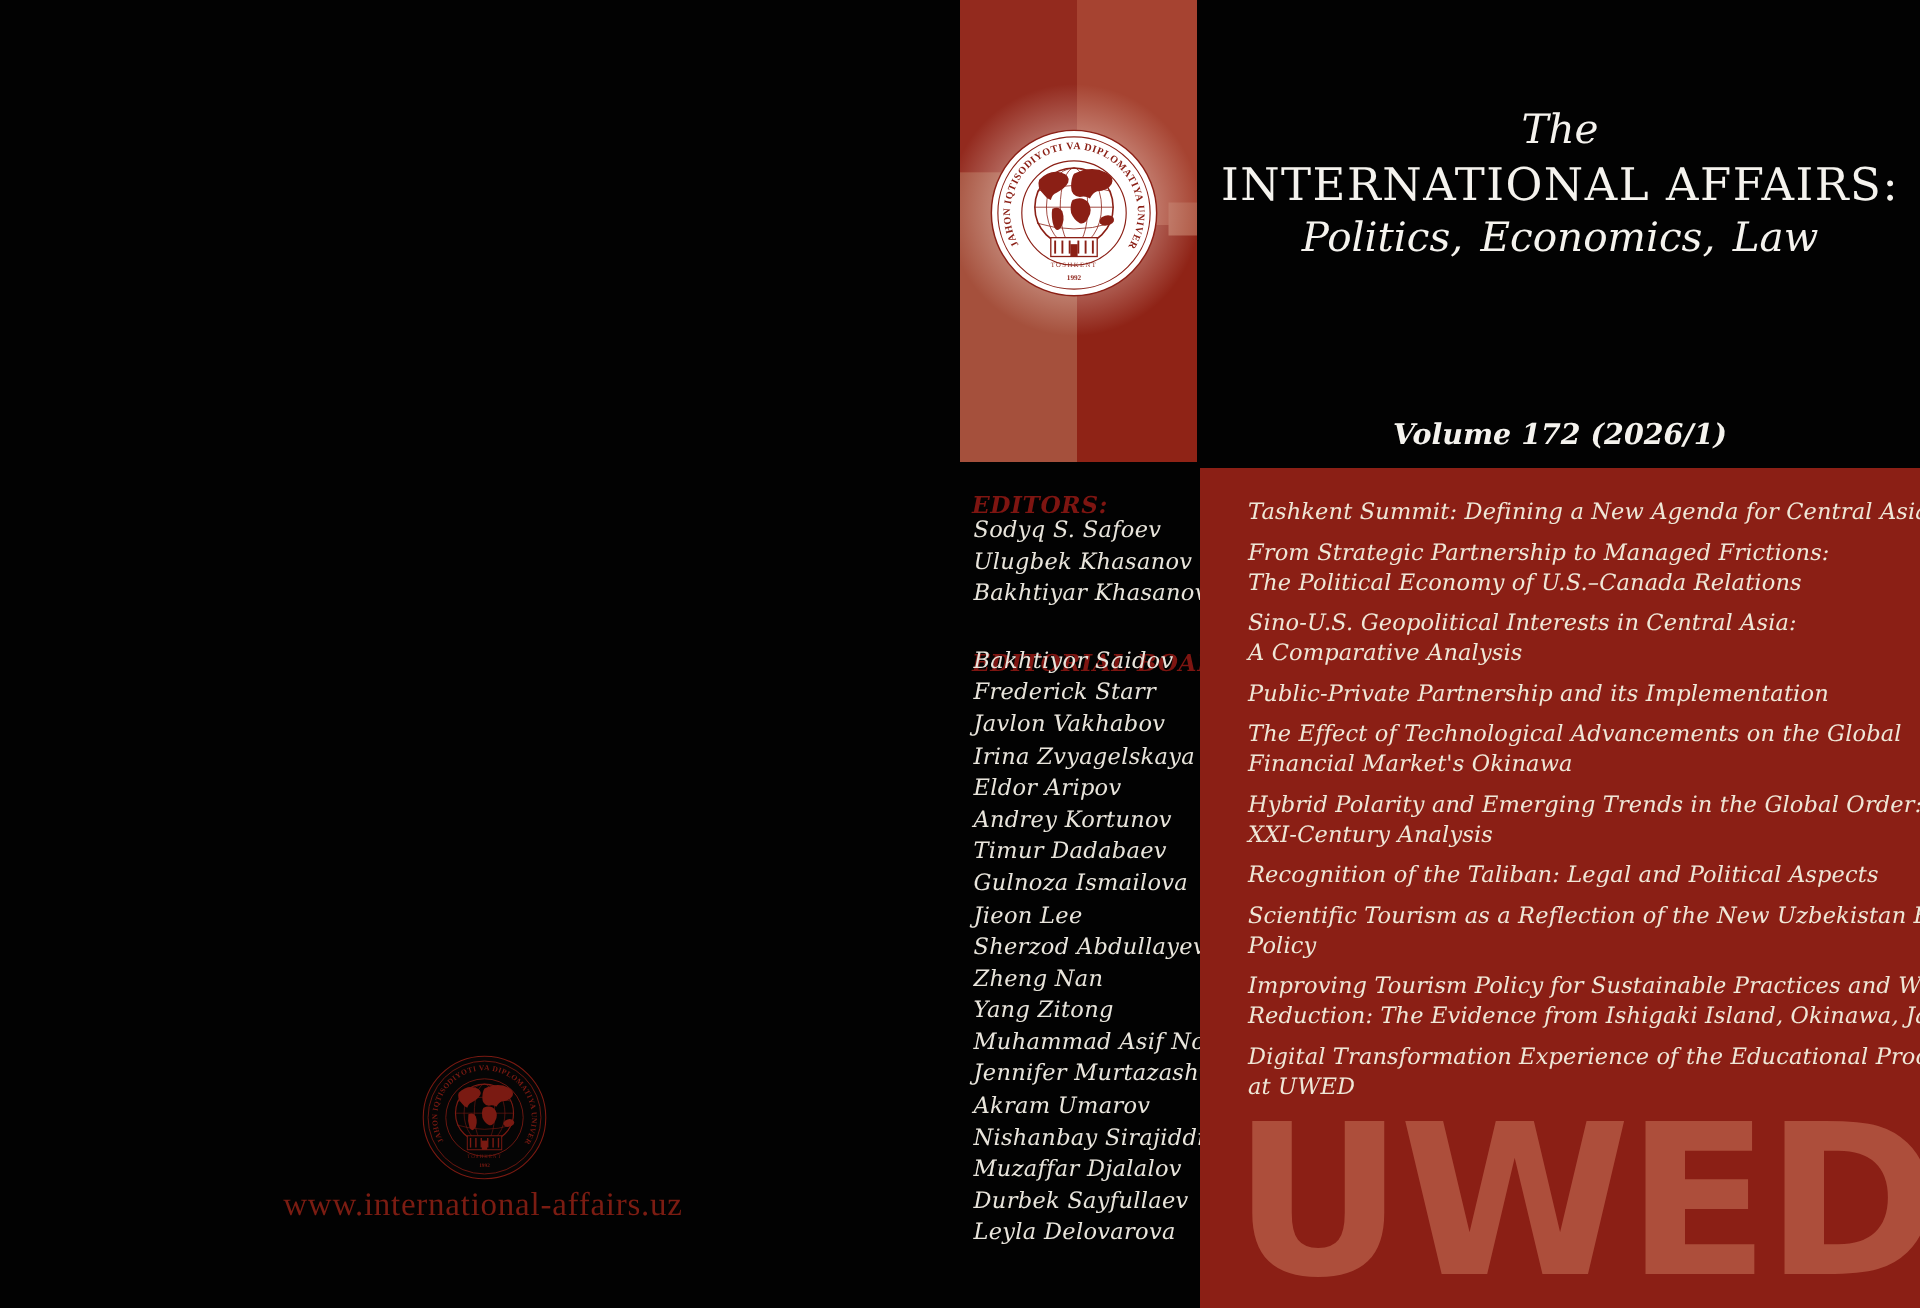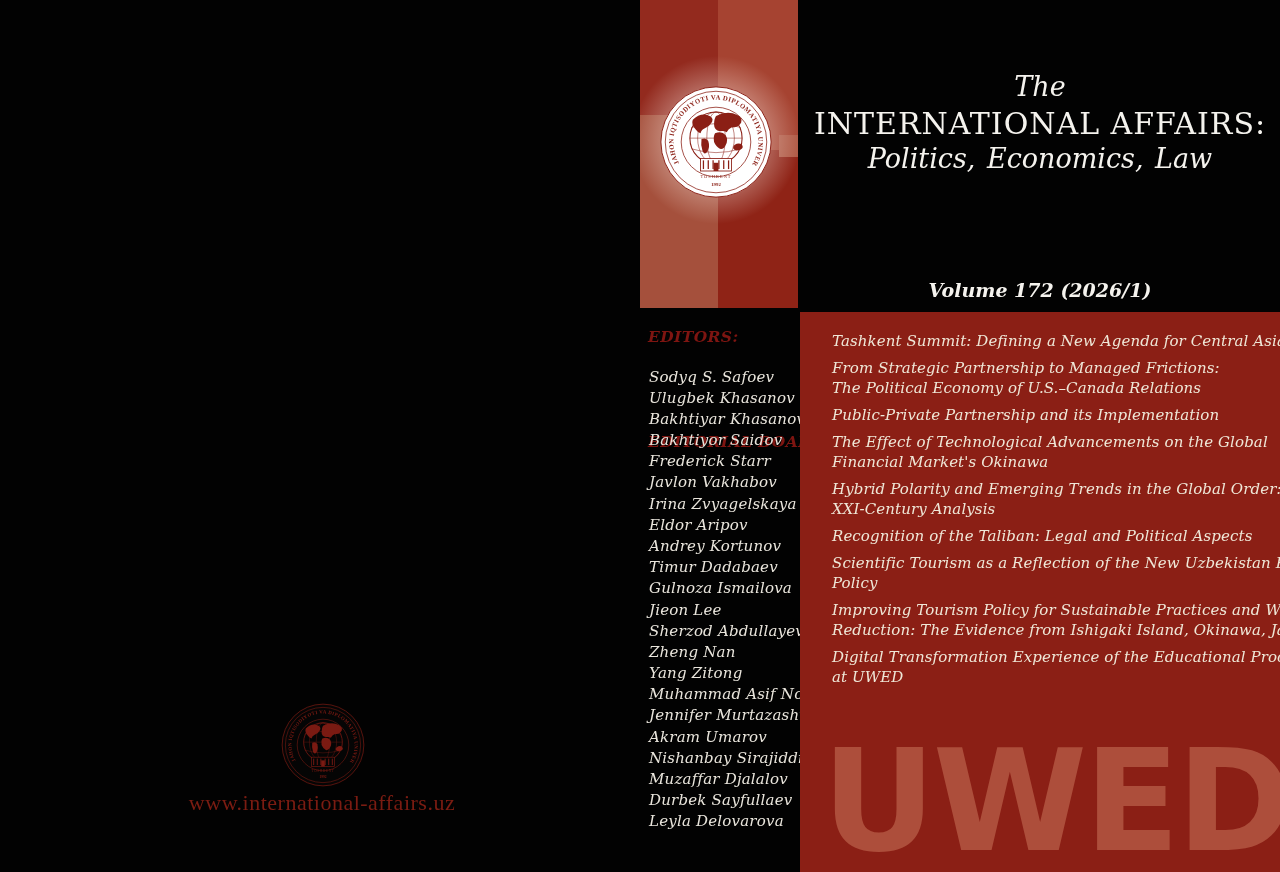--- a/index.html
+++ b/index.html
@@ -36,21 +36,21 @@
 
   
   .red-heading {
     position:absolute; left:648px;
     font-size:15.5px; font-weight:bold; font-style:italic;
     color:var(--c-heading-red); letter-spacing:0.4px; white-space:nowrap;
   }
   #editors-heading { top:327px; }
   #board-heading { top:432px; }
   .names { position:absolute; left:649px; }
-  #editors-list { top:367px; }
+  #editors-list { top:343px; }
   #board-list { top:430px; }
   .name-line {
     height:21.2px; line-height:21.2px; white-space:nowrap;
     font-style:italic; font-size:15px; color:var(--c-names-text); letter-spacing:0.2px;
   }
 
   
   .right-top {
     position:absolute; left:800px; top:0; width:480px; height:400px;
     color:var(--c-title-text); text-align:center;
@@ -203,20 +203,24 @@
     <div class="watermark">UWED</div>
     <div class="articles">
         <div class="article">
           <div class="article-line">Tashkent Summit: Defining a New Agenda for Central Asia</div>
         </div>
         <div class="article">
           <div class="article-line">From Strategic Partnership to Managed Frictions:</div>
           <div class="article-line">The Political Economy of U.S.–Canada Relations</div>
         </div>
         <div class="article">
+          <div class="article-line">Sino-U.S. Geopolitical Interests in Central Asia:</div>
+          <div class="article-line">A Comparative Analysis</div>
+        </div>
+        <div class="article">
           <div class="article-line">Public-Private Partnership and its Implementation</div>
         </div>
         <div class="article">
           <div class="article-line">The Effect of Technological Advancements on the Global</div>
           <div class="article-line">Financial Market's Okinawa</div>
         </div>
         <div class="article">
           <div class="article-line">Hybrid Polarity and Emerging Trends in the Global Order:</div>
           <div class="article-line">XXI-Century Analysis</div>
         </div>

